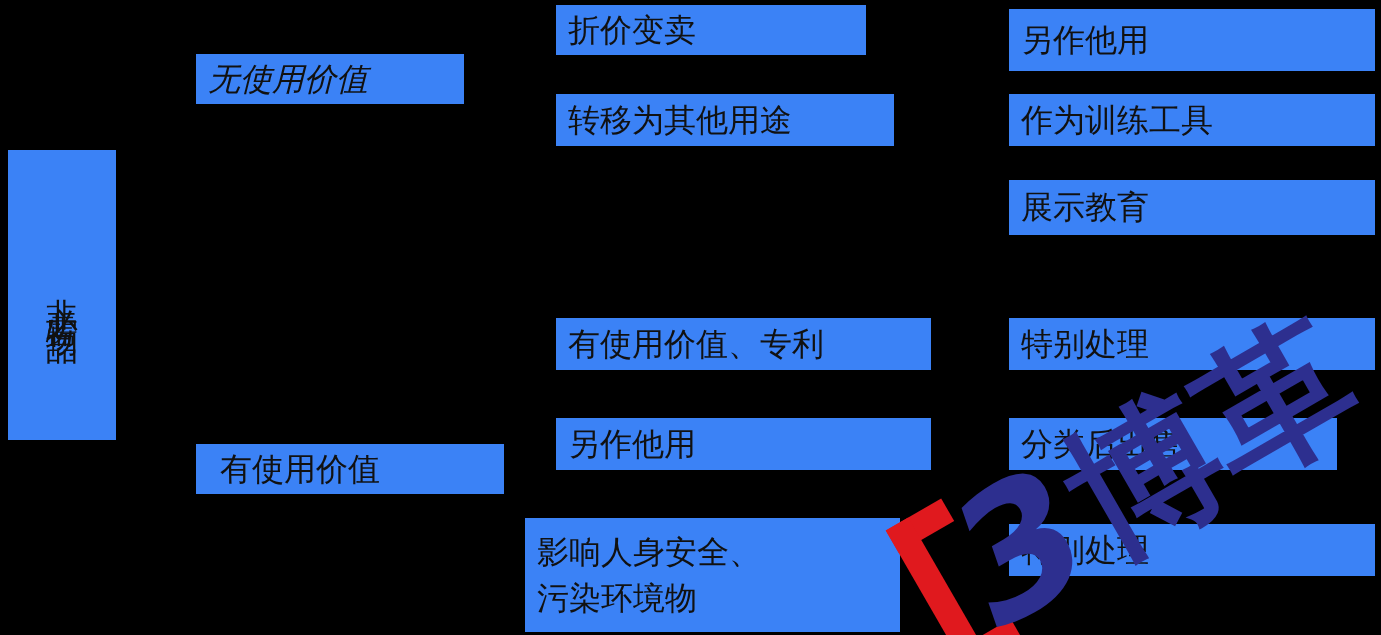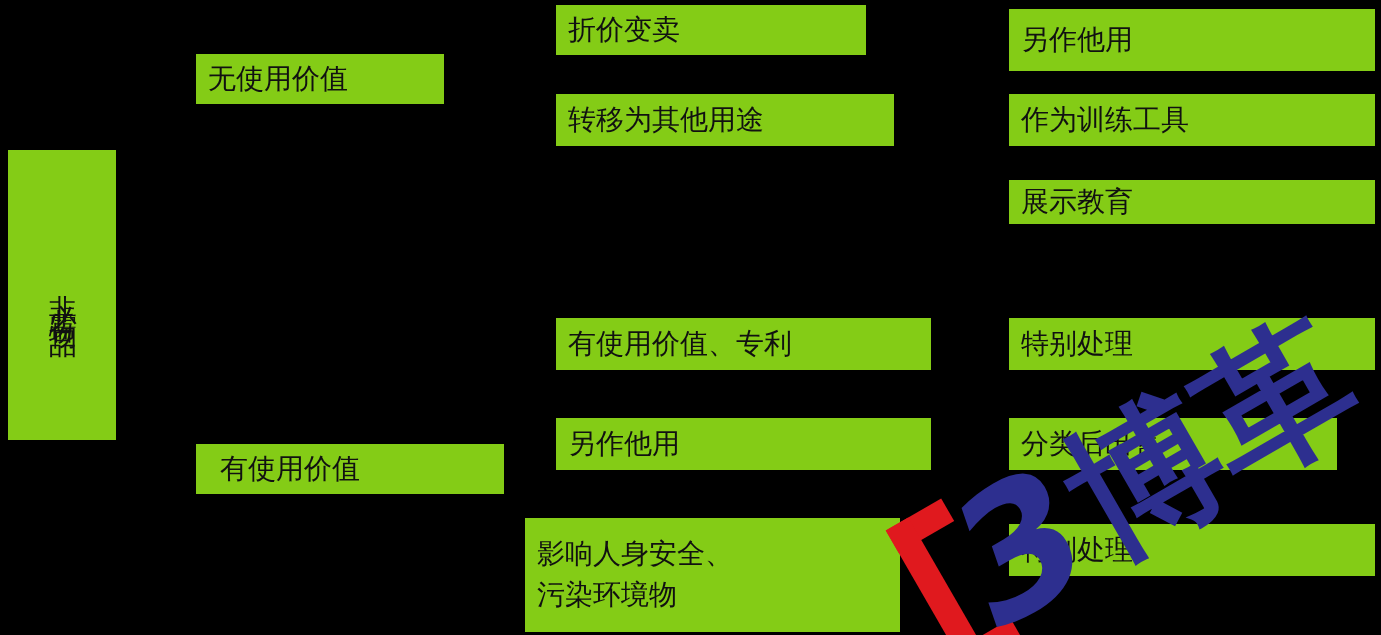--- a/index.html
+++ b/index.html
@@ -9,52 +9,52 @@
   }
   #canvas {
     position: relative;
     width: 1381px;
     height: 635px;
     background: #000000;
     overflow: hidden;
   }
   .box {
     position: absolute;
-    background: #84cc16;
+    background: #3b82f6;
     color: #111111;
-    font-size: 28px;
+    font-size: 32px;
     display: flex;
     align-items: center;
     padding: 0 12px;
     box-sizing: border-box;
     white-space: pre-line;
     line-height: 1.45;
   }
   
   .b-root {
     left: 8px; top: 150px; width: 108px; height: 290px;
     writing-mode: vertical-lr;
     text-orientation: upright;
     letter-spacing: 9px;
     justify-content: center;
     padding: 0;
   }
   
-  .b-novalue  { left: 196px; top: 54px;  width: 248px; height: 50px; }
+  .b-novalue  { left: 196px; top: 54px;  width: 268px; height: 50px; font-style: italic; }
   .b-hasvalue { left: 196px; top: 444px; width: 308px; height: 50px; padding-left: 24px; }
   
   .b-discount     { left: 556px; top: 5px;   width: 310px; height: 50px; }
   .b-transfer     { left: 556px; top: 94px;  width: 338px; height: 52px; text-align: center; }
   .b-confidential { left: 556px; top: 318px; width: 375px; height: 52px; }
   .b-ordinary     { left: 556px; top: 418px; width: 375px; height: 52px; }
   .b-hazard       { left: 525px; top: 518px; width: 375px; height: 114px; }
   
   .b-otheruse  { left: 1009px; top: 9px;   width: 366px; height: 62px; }
   .b-training  { left: 1009px; top: 94px;  width: 366px; height: 52px; }
-  .b-display   { left: 1009px; top: 180px; width: 366px; height: 44px; }
+  .b-display   { left: 1009px; top: 180px; width: 366px; height: 55px; }
   .b-special1  { left: 1009px; top: 318px; width: 366px; height: 52px; }
   .b-sorted    { left: 1009px; top: 418px; width: 328px; height: 52px; }
   .b-special2  { left: 1009px; top: 524px; width: 366px; height: 52px; }
 
   
   .watermark {
     position: absolute;
     left: 895px;
     top: 395px;
     display: flex;

